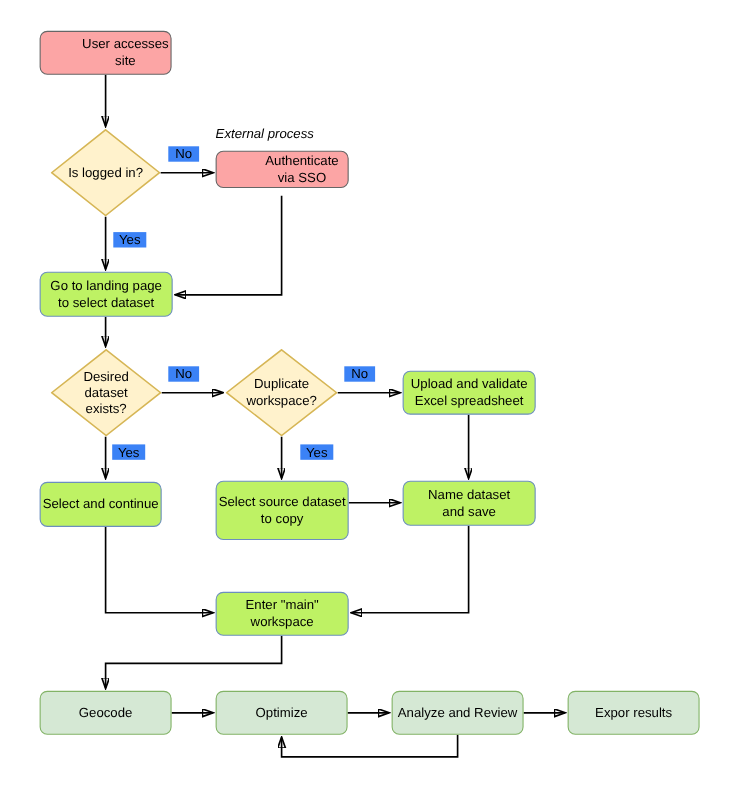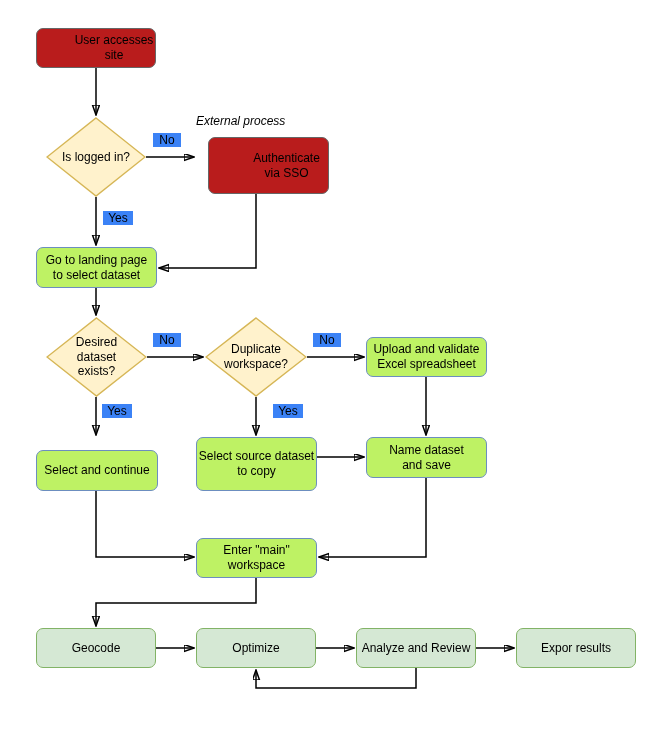--- a/index.html
+++ b/index.html
@@ -19,21 +19,21 @@
     white-space:pre-line;
     box-sizing:border-box;
   }
   .rect{
     border:1.4px solid #666666;
     border-radius:7px;
     background:#f5f5f5;
   }
   .rect.blue{background:#bef264;border-color:#6c8ebf;}
   .rect.green{background:#d5e8d4;border-color:#82b366;align-items:center;}
-  .rect.gray{background:#b91c1c;border-color:#666666;padding-left:36px;}
+  .rect.gray{background:#fca5a5;border-color:#666666;padding-left:36px;}
   .diamond{background:transparent;border:none;}
   .diamond svg{
     position:absolute;left:0;top:0;width:100%;height:100%;
   }
   .diamond polygon{
     fill:#fff2cc;stroke:#d6b656;stroke-width:1.4;
   }
   .dlabel{position:relative;z-index:2;}
   .edge-label{
     position:absolute;
@@ -96,21 +96,21 @@
 
   <div class="node diamond" style="left:46px;top:117px;width:100px;height:80px">
     <svg viewBox="0 0 100 80" preserveAspectRatio="none">
       <polygon points="50,1 99,40 50,79 1,40"></polygon>
     </svg>
     <span class="dlabel">Is logged in?</span>
   </div>
 
   <div class="annotation" style="left:196px;top:114px;width:120px">External process</div>
 
-  <div class="node rect gray" style="left:208px;top:137px;width:121px;height:57px">
+  <div class="node rect gray" style="left:196px;top:137px;width:121px;height:34px">
     <span>Authenticate
 via SSO</span>
   </div>
 
   <div class="node rect blue" style="left:36px;top:247px;width:121px;height:41px">
     <span>Go to landing page
 to select dataset</span>
   </div>
 
   <div class="node diamond" style="left:46px;top:317px;width:101px;height:80px">
@@ -128,21 +128,21 @@
     </svg>
     <span class="dlabel">Duplicate
 workspace?</span>
   </div>
 
   <div class="node rect blue" style="left:366px;top:337px;width:121px;height:40px">
     <span>Upload and validate
 Excel spreadsheet</span>
   </div>
 
-  <div class="node rect blue" style="left:36px;top:450px;width:122px;height:41px">
+  <div class="node rect blue" style="left:36px;top:438px;width:111px;height:41px">
     <span>Select and continue</span>
   </div>
 
   <div class="node rect blue" style="left:196px;top:437px;width:121px;height:54px">
     <span>Select source dataset
 to copy</span>
   </div>
 
   <div class="node rect blue" style="left:366px;top:437px;width:121px;height:41px">
     <span>Name dataset

